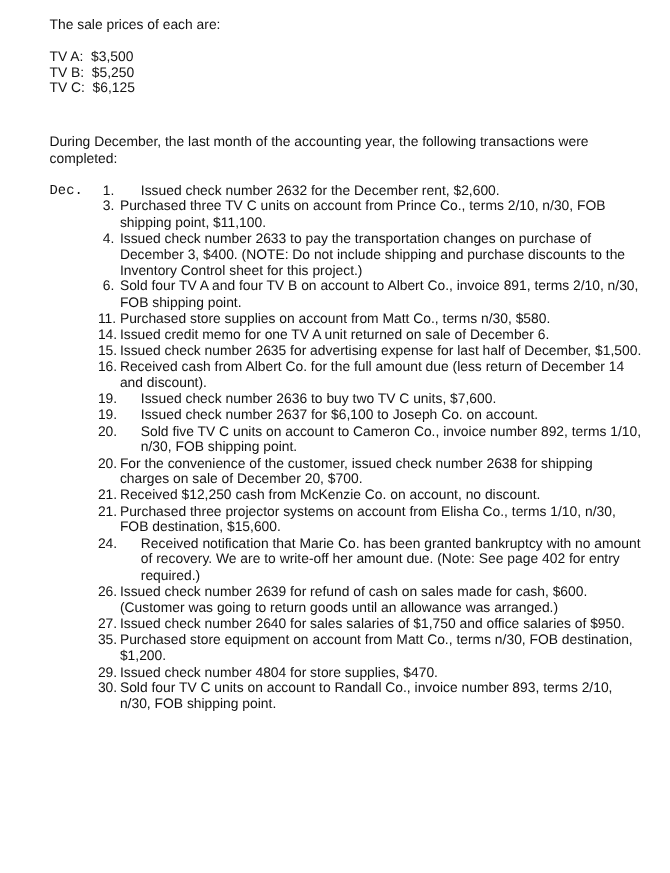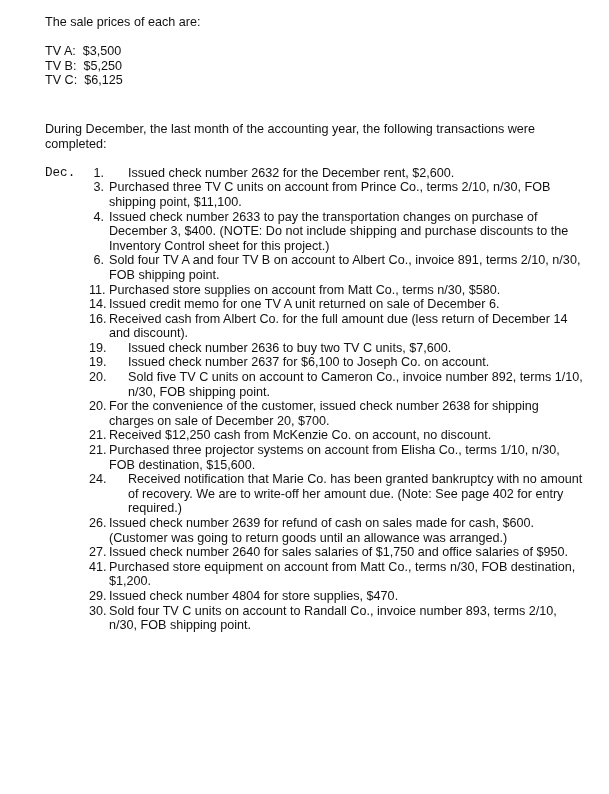--- a/index.html
+++ b/index.html
@@ -58,20 +58,24 @@
         </div>
       <div class="tx-item">
           <span class="tx-day">11.</span>
           <span class="tx-text">Purchased store supplies on account from Matt Co., terms n/30, $580.</span>
         </div>
       <div class="tx-item">
           <span class="tx-day">14.</span>
           <span class="tx-text wide">Issued credit memo for one TV A unit returned on sale of December 6.</span>
         </div>
       <div class="tx-item">
+          <span class="tx-day">15.</span>
+          <span class="tx-text wide">Issued check number 2635 for advertising expense for last half of December, $1,500.</span>
+        </div>
+      <div class="tx-item">
           <span class="tx-day">16.</span>
           <span class="tx-text">Received cash from Albert Co. for the full amount due (less return of December 14 and discount).</span>
         </div>
       <div class="tx-item">
           <span class="tx-day">19.</span>
           <span class="tx-text extra">Issued check number 2636 to buy two TV C units, $7,600.</span>
         </div>
       <div class="tx-item">
           <span class="tx-day">19.</span>
           <span class="tx-text extra">Issued check number 2637 for $6,100 to Joseph Co. on account.</span>
@@ -98,21 +102,21 @@
         </div>
       <div class="tx-item">
           <span class="tx-day">26.</span>
           <span class="tx-text wide">Issued check number 2639 for refund of cash on sales made for cash, $600. (Customer was going to return goods until an allowance was arranged.)</span>
         </div>
       <div class="tx-item">
           <span class="tx-day">27.</span>
           <span class="tx-text">Issued check number 2640 for sales salaries of $1,750 and office salaries of $950.</span>
         </div>
       <div class="tx-item">
-          <span class="tx-day">41.</span>
+          <span class="tx-day">35.</span>
           <span class="tx-text wide">Purchased store equipment on account from Matt Co., terms n/30, FOB destination, $1,200.</span>
         </div>
       <div class="tx-item">
           <span class="tx-day">29.</span>
           <span class="tx-text">Issued check number 4804 for store supplies, $470.</span>
         </div>
       <div class="tx-item">
           <span class="tx-day">30.</span>
           <span class="tx-text">Sold four TV C units on account to Randall Co., invoice number 893, terms 2/10, n/30, FOB shipping point.</span>
         </div>

